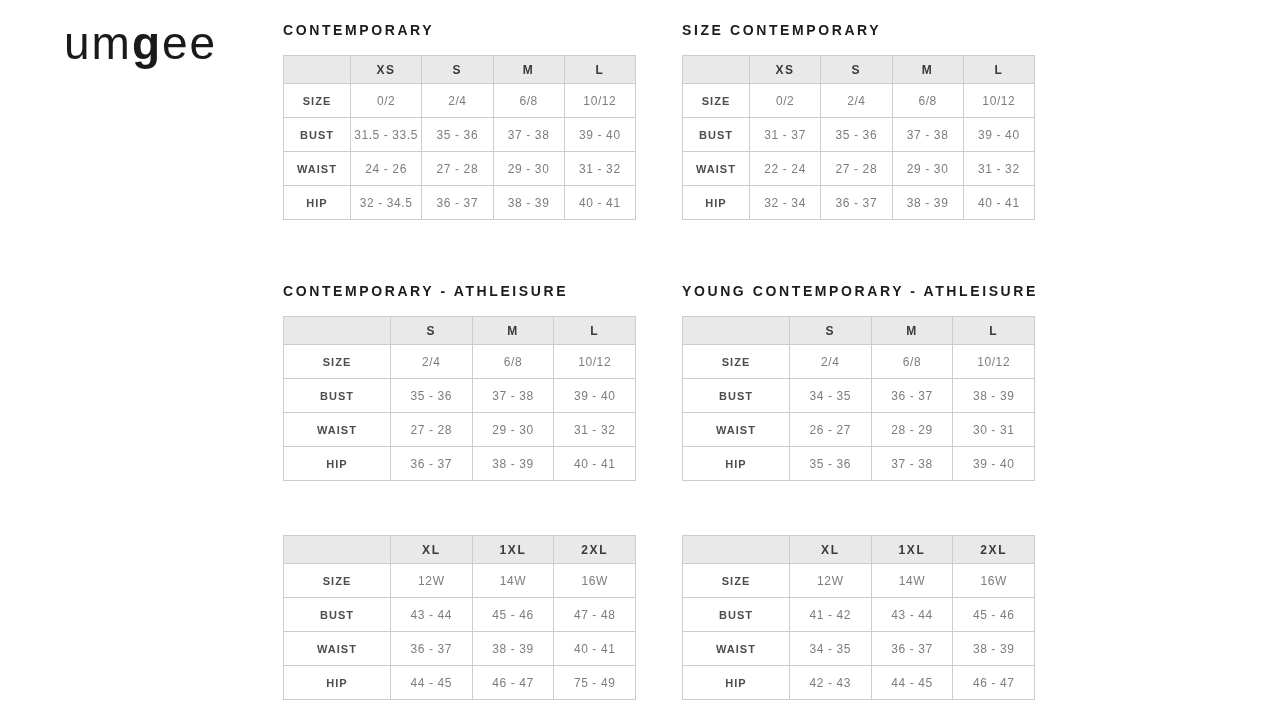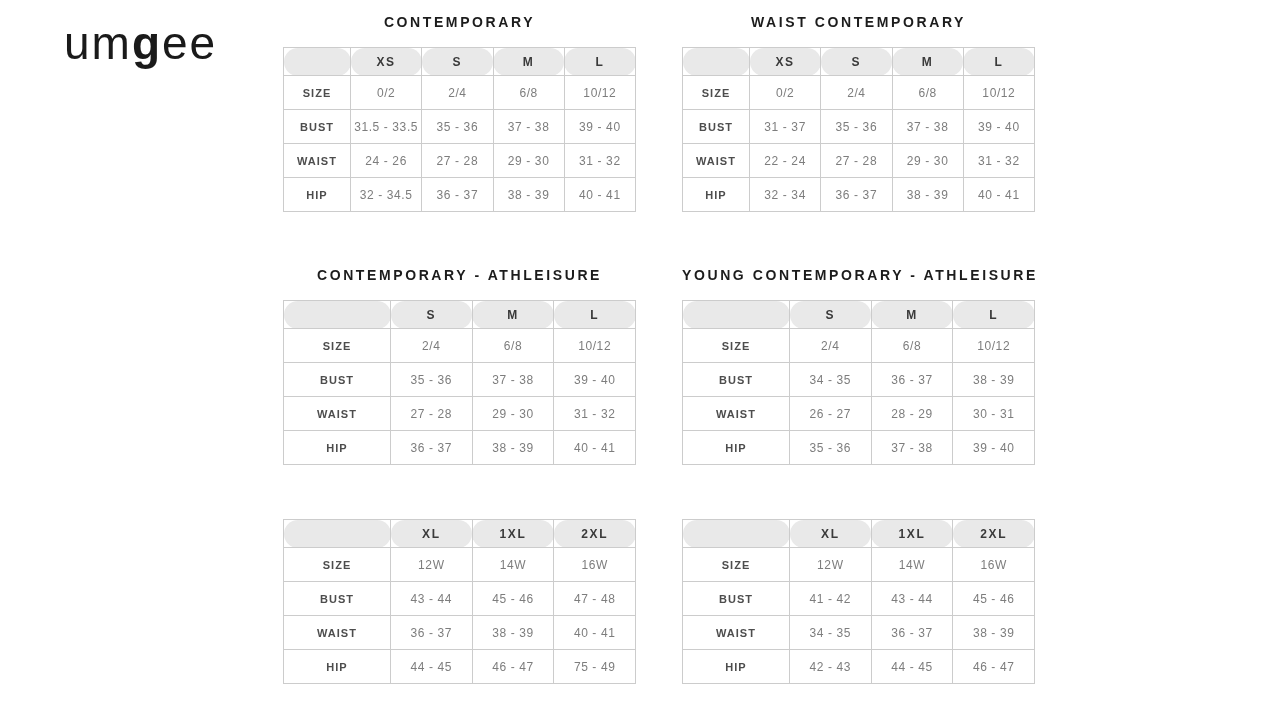--- a/index.html
+++ b/index.html
@@ -30,23 +30,22 @@
     row-gap: 54px;
   }
 
   .chart-section { width: 353px; }
 
   .chart-title {
     font-size: 14px;
     font-weight: 700;
     letter-spacing: 2.6px;
     color: #1c1c1c;
-    text-align: center;
     line-height: 18px;
-    margin: 0 0 16px 0;
+    margin: 8px 0 16px 0;
     white-space: nowrap;
   }
 
   table.size-table {
     border-collapse: collapse;
     table-layout: fixed;
     width: 353px;
     background: #ffffff;
   }
   .size-table th, .size-table td {
@@ -56,21 +55,20 @@
     overflow: hidden;
     white-space: nowrap;
   }
   .size-table thead th {
     background: #e9e9e9;
     height: 28px;
     font-size: 12px;
     font-weight: 700;
     letter-spacing: 1.6px;
     color: #3a3a3a;
-    border-radius: 14px;
   }
   .size-table tbody th.rowlabel {
     height: 34px;
     font-size: 11px;
     font-weight: 700;
     letter-spacing: 1px;
     color: #4d4d4d;
     background: #ffffff;
   }
   .size-table tbody td {
@@ -137,21 +135,21 @@
             <th class="rowlabel">HIP</th>
             <td>32 - 34.5</td>
             <td>36 - 37</td>
             <td>38 - 39</td>
             <td>40 - 41</td>
           </tr>
         </tbody>
       </table>
   </section>
   <section class="chart-section">
-    <h2 class="chart-title">WAIST CONTEMPORARY</h2>
+    <h2 class="chart-title">SIZE CONTEMPORARY</h2>
     <table class="size-table c4">
         <colgroup>
           <col class="label-col">
           <col>
           <col>
           <col>
           <col>
         </colgroup>
         <thead>
           <tr>

